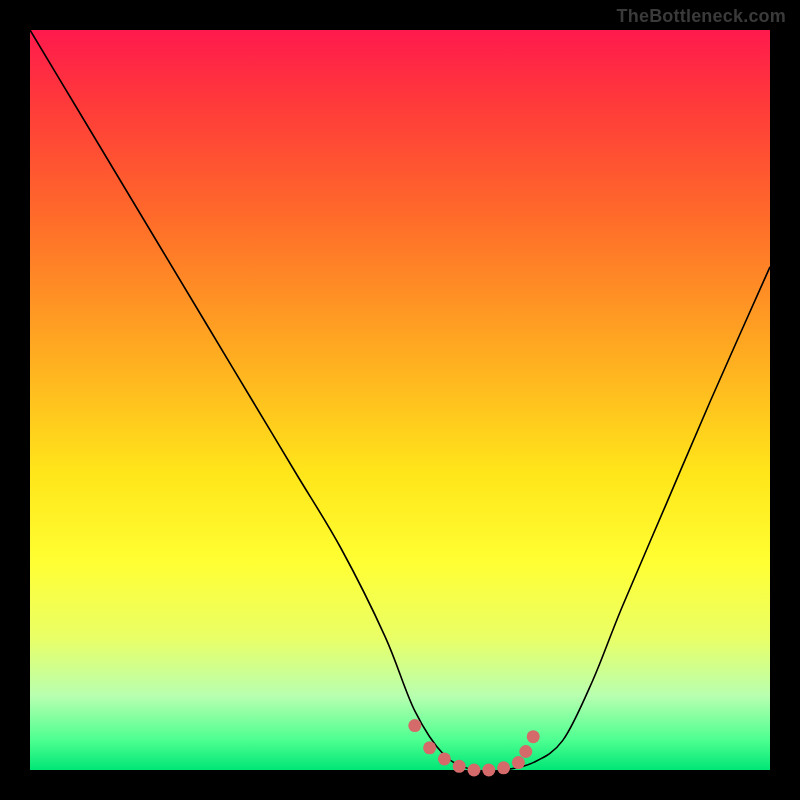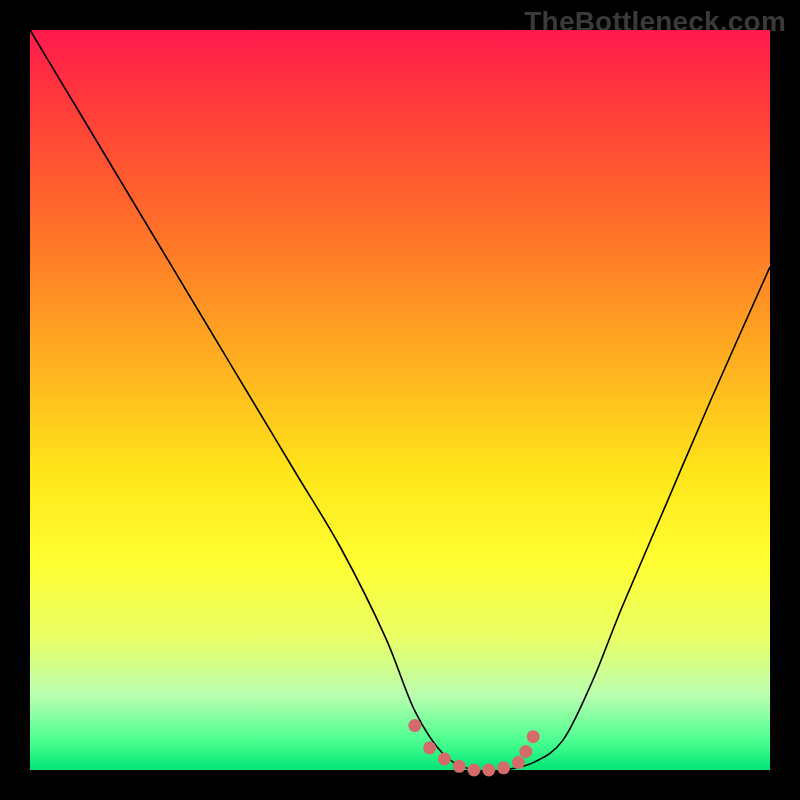--- a/index.html
+++ b/index.html
@@ -32,21 +32,21 @@
       #eaff66 82%,
       #b8ffb0 90%,
       #4cff90 96%,
       #00e676 100%);
   }
   .watermark {
     position: absolute;
     top: 6px;
     right: 14px;
     font-family: Arial, Helvetica, sans-serif;
-    font-size: 28px;
+    font-size: 18px;
     font-weight: 600;
     color: #3a3a3a;
     letter-spacing: 0.2px;
     user-select: none;
   }
   svg.curve {
     position: absolute;
     left: 0;
     top: 0;
     width: 740px;

